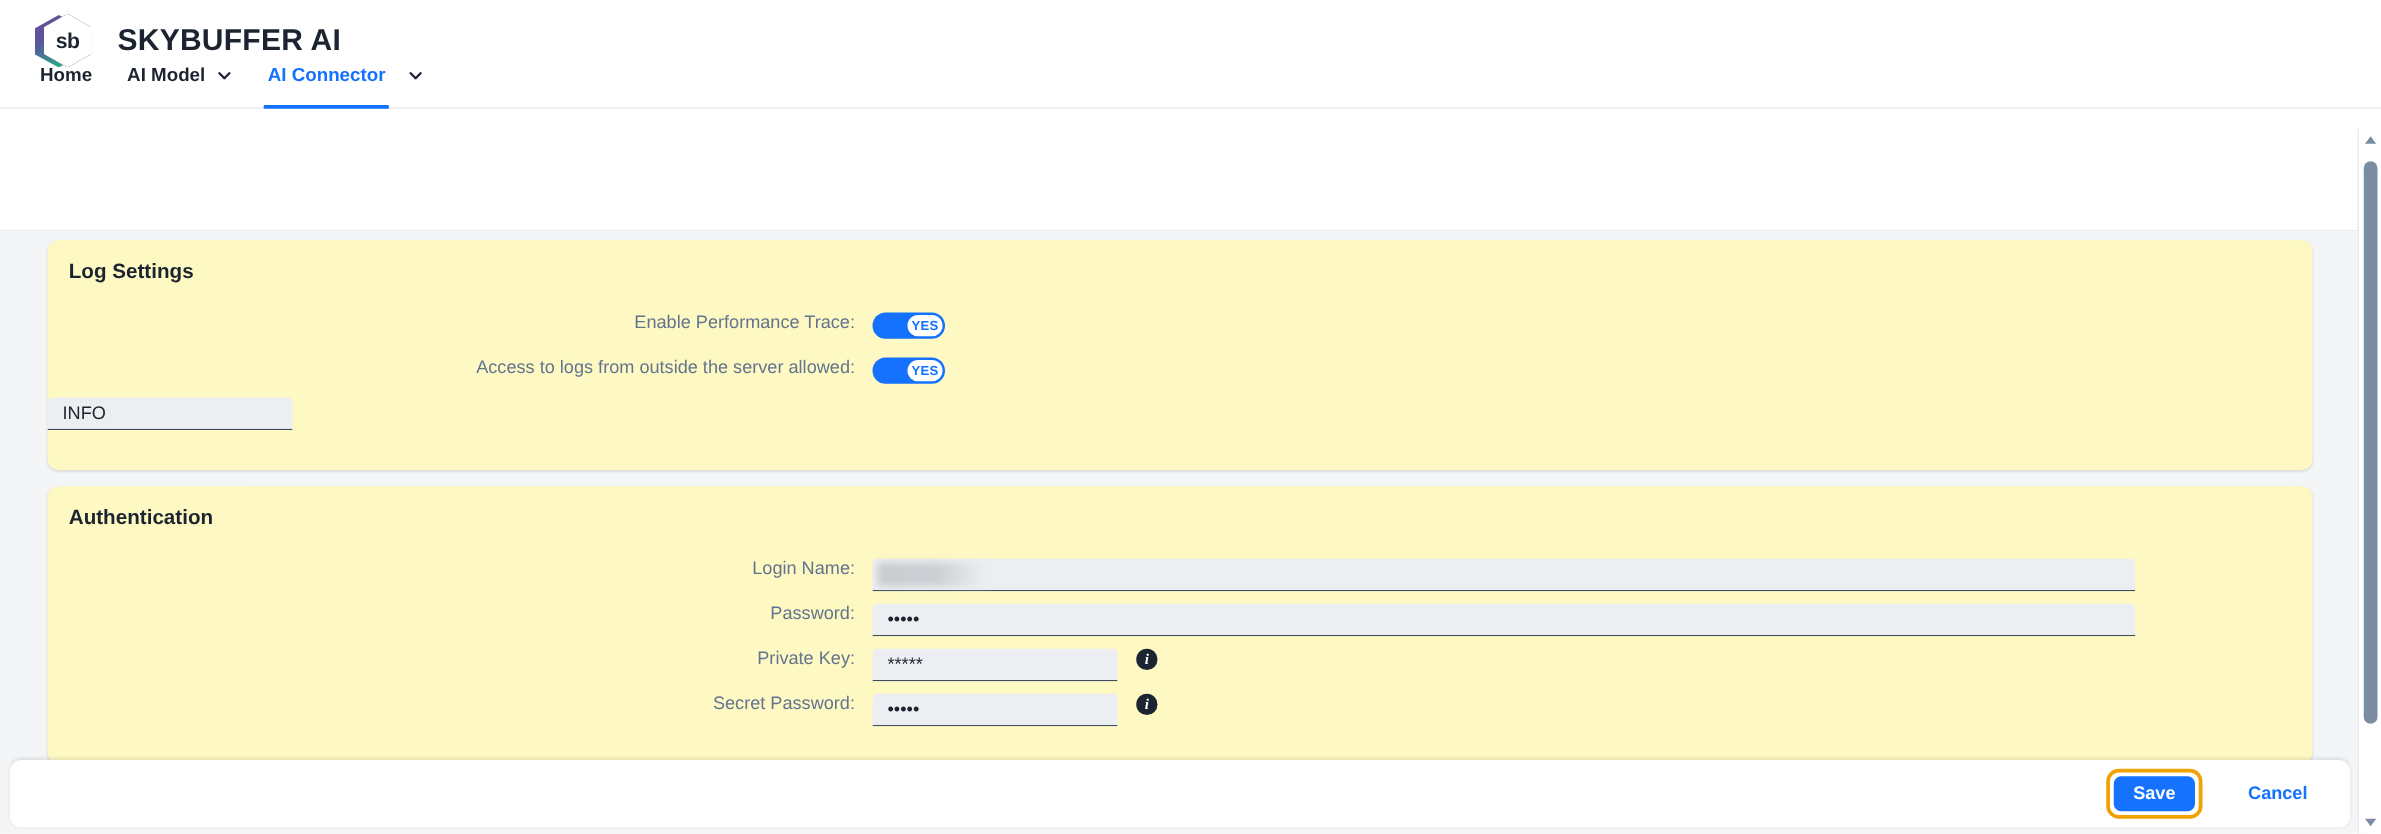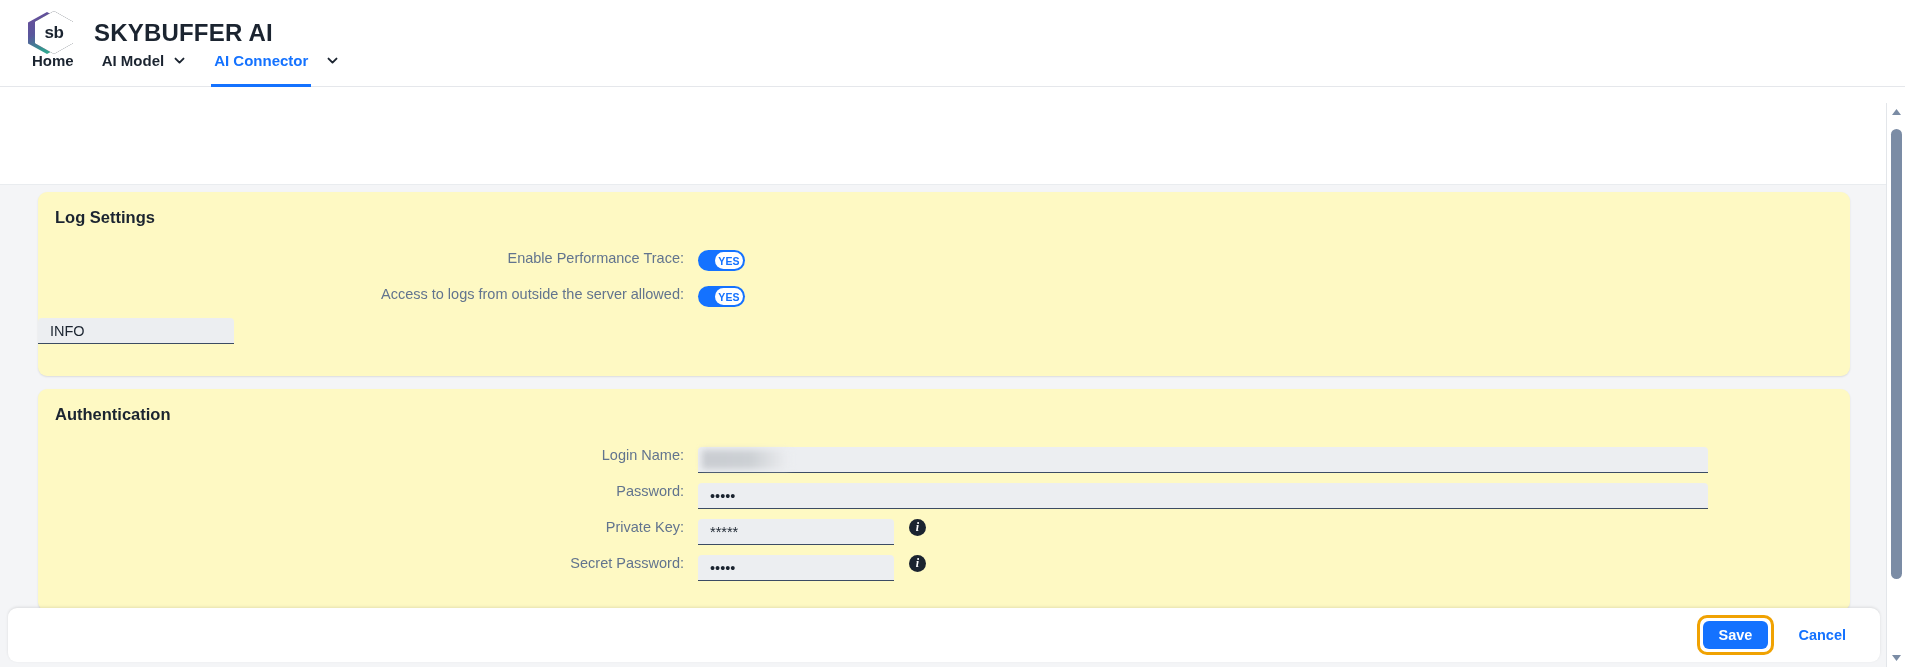--- a/index.html
+++ b/index.html
@@ -107,21 +107,21 @@
     left: 0; width: 100%;
   }
   .form-label {
     font-size: 14.5px; color: #62748e;
     text-align: right; padding-right: 14px;
     white-space: nowrap;
   }
 
   
   .toggle {
-    width: 47px; height: 21px; border-radius: 11px;
+    width: 58px; height: 21px; border-radius: 11px;
     background: #1472ff; position: relative; cursor: pointer;
     display: inline-block;
   }
   .toggle .knob {
     position: absolute; right: 2px; top: 2px;
     width: 28px; height: 17px; border-radius: 9px;
     background: #ffffff;
     display: flex; align-items: center; justify-content: center;
     font-size: 10.5px; font-weight: 700; color: #1472ff; letter-spacing: 0.2px;
   }
@@ -159,21 +159,21 @@
     font-family: "Liberation Serif", serif;
     cursor: pointer; margin-left: 15px;
   }
 
   
   .footer {
     position: absolute; left: 8px; bottom: 5px; width: 1872px; height: 54px;
     background: #ffffff; border-radius: 9px;
     box-shadow: 0 -1px 3px rgba(0,0,0,0.10);
     display: flex; align-items: center; justify-content: flex-end;
-    padding-right: 18px; gap: 0px;
+    padding-right: 18px; gap: 12px;
   }
   .save-focus {
     border: 3px solid #f0a202; border-radius: 10px;
     padding: 3px; display: inline-flex;
   }
   .btn-save {
     background: #1472ff; color: #ffffff; border: none;
     border-radius: 6px; font-size: 14.5px; font-weight: 700;
     padding: 6px 16px; cursor: pointer;
     font-family: "Liberation Sans", sans-serif;

